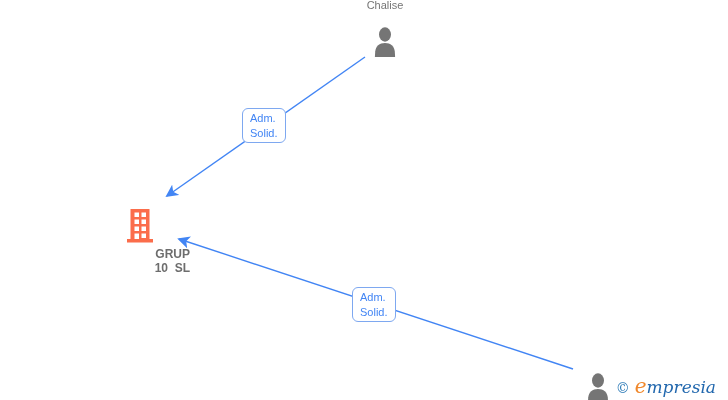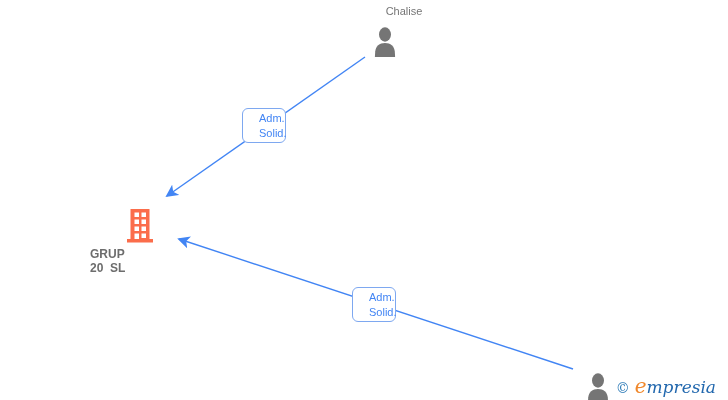--- a/index.html
+++ b/index.html
@@ -6,41 +6,41 @@
   .canvas{
     position:relative;width:728px;height:400px;background:#ffffff;
     overflow:hidden;font-family:"Liberation Sans",sans-serif;
   }
   .edges-layer{position:absolute;left:0;top:0;width:728px;height:400px;}
   .edge-line{stroke:#4285f4;stroke-width:1.4;fill:none;}
 
   .node-label{
     position:absolute;color:#757575;font-size:11px;text-align:center;
   }
-  .chalise-label{left:364px;top:-1px;width:80px;margin-top:6px;}
+  .chalise-label{left:345px;top:-1px;width:80px;}
 
   .person-node{position:absolute;}
   .person-node svg{display:block;}
   .person1{left:369px;top:27px;}
   .person2{left:582px;top:373px;}
 
   .company-node{position:absolute;left:124px;top:207px;width:32px;}
   .company-node svg{display:block;margin:0 auto;}
   .company-label{
-    position:absolute;left:90px;top:247px;width:100px;text-align:left;
+    position:absolute;left:90px;top:247px;width:100px;text-align:right;
     color:#6d6d6d;font-size:12px;font-weight:bold;line-height:14px;
   }
   .company-label .lbl-line{white-space:pre;}
 
   .edge-box{
     position:absolute;width:44px;height:35px;background:#ffffff;
     border:1.5px solid #7ea8f0;border-radius:6px;box-sizing:border-box;
     color:#4285f4;font-size:11px;line-height:15px;
     display:flex;flex-direction:column;justify-content:center;
-    padding-left:16px;
+    padding-left:7px;
   }
   .edge-box1{left:242px;top:108px;}
   .edge-box2{left:352px;top:287px;}
 
   .logo{
     position:absolute;right:12px;bottom:2px;
     font-family:"DejaVu Serif",serif;font-style:italic;font-size:17px;
     white-space:nowrap;
   }
   .logo-copy{color:#2e7cb8;font-style:normal;font-size:14px;margin-right:5px;}
@@ -94,21 +94,21 @@
           <rect x="16.5" y="19.5" width="4.5" height="4.5"></rect>
           <rect x="9.5" y="26.5" width="4.5" height="5.5"></rect>
           <rect x="16.5" y="26.5" width="4.5" height="4.5"></rect>
         </g>
       </svg>
     </span>
   </div>
 
   <div class="company-label">
     <div class="lbl-line">GRUP</div>
-    <div class="lbl-line">20  SL</div>
+    <div class="lbl-line">10  SL</div>
   </div>
 
   <div class="edge-box edge-box2">
     <span class="lbl-line">Adm.</span>
     <span class="lbl-line">Solid.</span>
   </div>
 
   <div class="person-node person2">
     <span>
       <svg width="32" height="30" viewBox="0 0 32 30">

